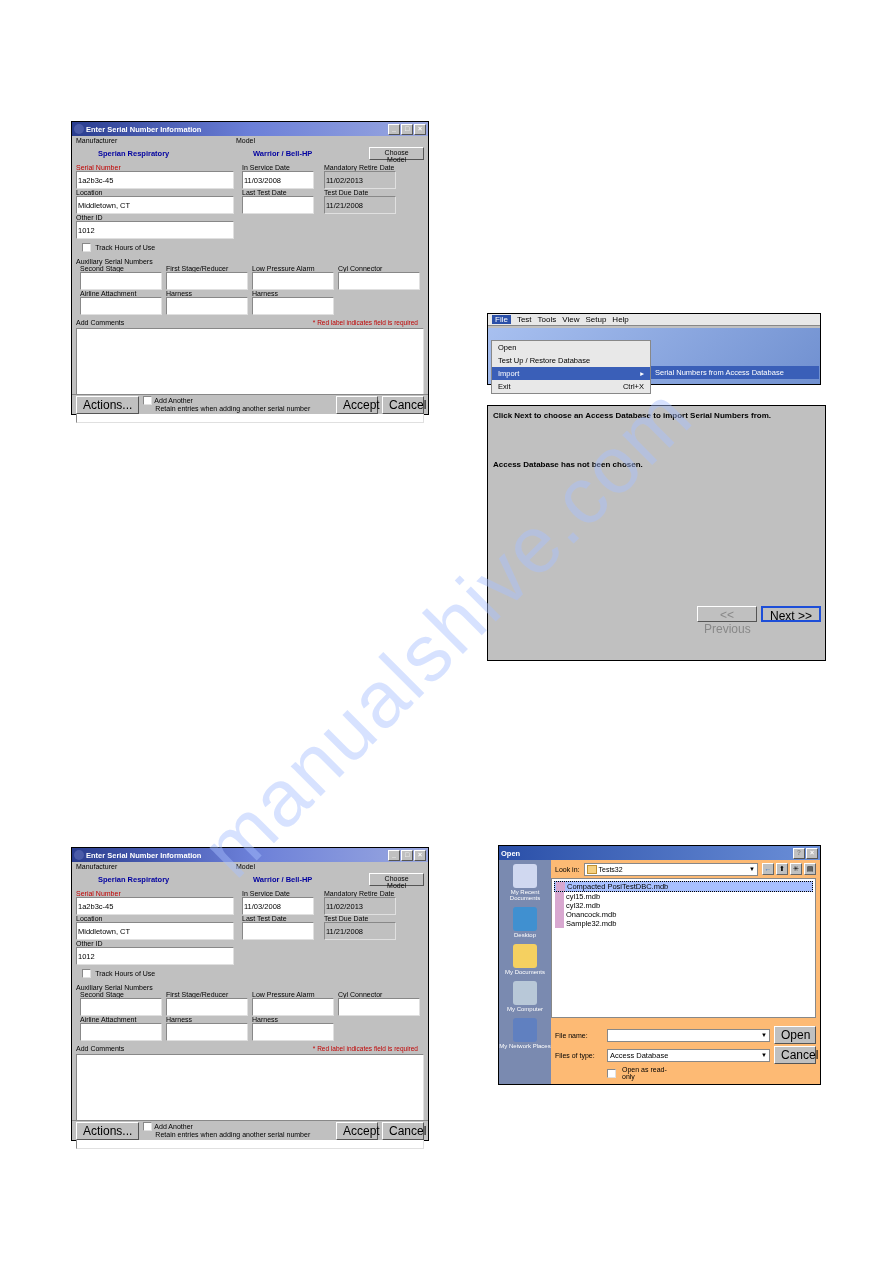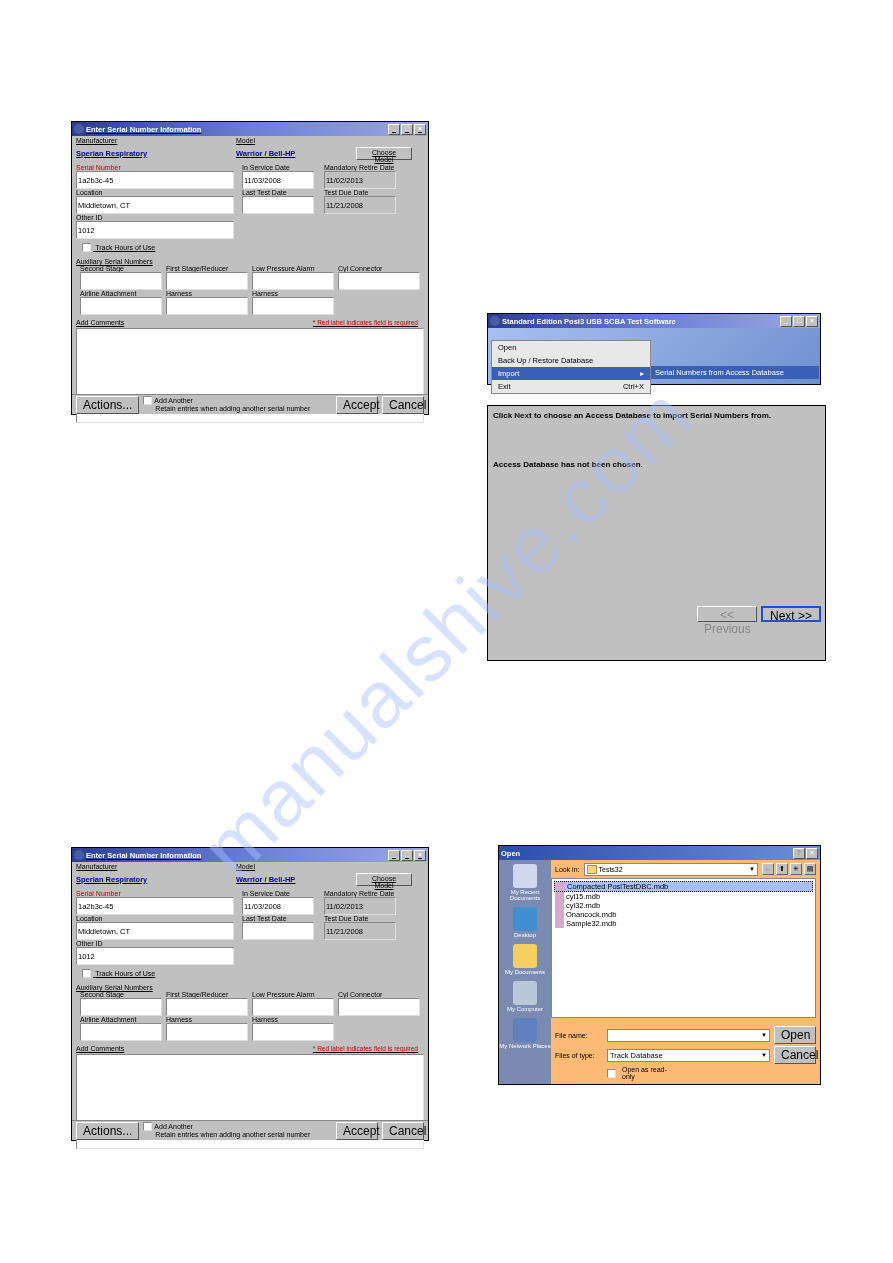--- a/index.html
+++ b/index.html
@@ -13,24 +13,24 @@
   .titlebar-icon { width:10px; height:10px; background:#4a5ba8; border-radius:50%; display:inline-block; }
   .winctrls { display: flex; gap: 1px; }
   .winbtn { width: 12px; height: 11px; background: #c0c0c0; border: 1px solid; border-color: #fff #555 #555 #fff; font-size: 7px; line-height: 8px; text-align: center; cursor: pointer; }
   .btn { background: #c0c0c0; border: 1px solid; border-color: #fff #555 #555 #fff; font-size: 12px; padding: 1px 6px; cursor: pointer; }
   .lbl { font-size: 7px; }
   .input { background: #fff; border: 1px solid; border-color: #888 #e0e0e0 #e0e0e0 #888; font-size: 7.5px; height: 11px; padding: 8px 1px; }
   .readonly { background:#c0c0c0; }
   .red { color: #c00000; }
 
   
-  .serial-window { width: 358px; height: 294px; text-decoration: underline; }
+  .serial-window { width: 358px; height: 294px; }
   .sn-header { background:#c0c0c0; padding:1px 4px; display:flex; }
   .sn-header .lbl { width:160px; }
-  .sn-mfgmdl { padding:2px 4px; display:flex; align-items:center; }
+  .sn-mfgmdl { padding:2px 4px; display:flex; align-items:center;margin-left:22px; }
   .sn-mfgmdl .bluetext { color:#0000a0; font-size:7.5px; font-weight:bold; width:160px; }
   .sn-choose { width:56px; height:13px; font-size:7px; }
   .sn-fields { padding:2px 4px; }
   .sn-fields .col { display:inline-block; vertical-align:top; }
   .txtarea { width:348px; height:95px; background:#fff; border:1px solid; border-color:#888 #e0e0e0 #e0e0e0 #888; margin:2px 4px; }
   .aux-grid { display:flex; gap:4px; padding:0 4px; }
   .aux-grid .auxcol { flex:1; }
   .footer { position:absolute; bottom:0; left:0; right:0; height:20px; background:#c0c0c0; display:flex; align-items:center; padding:0 4px; border-top:1px solid #888; gap:4px; }
   .chk { width:9px; height:9px; background:#fff; border:1px solid; border-color:#888 #e0e0e0 #e0e0e0 #888; display:inline-block; vertical-align:middle; margin-right:2px; }
   .sn-footnote { font-size:6.5px; color:#c00000; text-align:right; padding-right:6px; }
@@ -241,46 +241,35 @@
       <div><span class="chk"></span><span class="lbl">Add Another</span></div>
       <div class="lbl" style="padding-left:12px">Retain entries when adding another serial number</div>
     </div>
     <div style="flex:1"></div>
     <button class="btn" style="width:42px">Accept</button>
     <button class="btn" style="width:42px">Cancel</button>
   </div>
 </div>
 
 <div class="window menu-window">
-  <div class="titlebar">
-    <div class="titlebar-left">
-      <span class="titlebar-icon"></span>
-      <span>Standard Edition Posi3 USB SCBA Test Software</span>
-    </div>
-    <div class="winctrls">
-      <div class="winbtn">_</div>
-      <div class="winbtn">□</div>
-      <div class="winbtn">×</div>
-    </div>
-  </div>
   <div class="menubar">
     <span>File</span>
     <span>Test</span>
     <span>Tools</span>
     <span>View</span>
     <span>Setup</span>
     <span>Help</span>
   </div>
   <div class="menu-client"></div>
   <div class="menu-pop">
     <div class="menu-item">
         <span>Open</span>
       </div>
     <div class="menu-item">
-        <span>Back Up / Restore Database</span>
+        <span>Test Up / Restore Database</span>
       </div>
     <div class="menu-item hl">
         <span>Import</span>
         <span>▸</span>
       </div>
     <div class="menu-item">
         <span>Exit</span>
         <span>Ctrl+X</span>
       </div>
   </div>
@@ -358,21 +347,21 @@
           <span class="lbl">File name:</span>
           <div class="combo">
               <span></span>
               <span class="drop-tri">▼</span>
             </div>
           <button class="btn open-btns">Open</button>
         </div>
         <div class="open-form-row">
           <span class="lbl">Files of type:</span>
           <div class="combo">
-              <span>Track Database</span>
+              <span>Access Database</span>
               <span class="drop-tri">▼</span>
             </div>
           <button class="btn open-btns">Cancel</button>
         </div>
         <div class="open-form-row">
           <span class="lbl"></span>
           <span class="chk"></span>
           <span class="lbl">Open as read-only</span>
         </div>
       </div>

